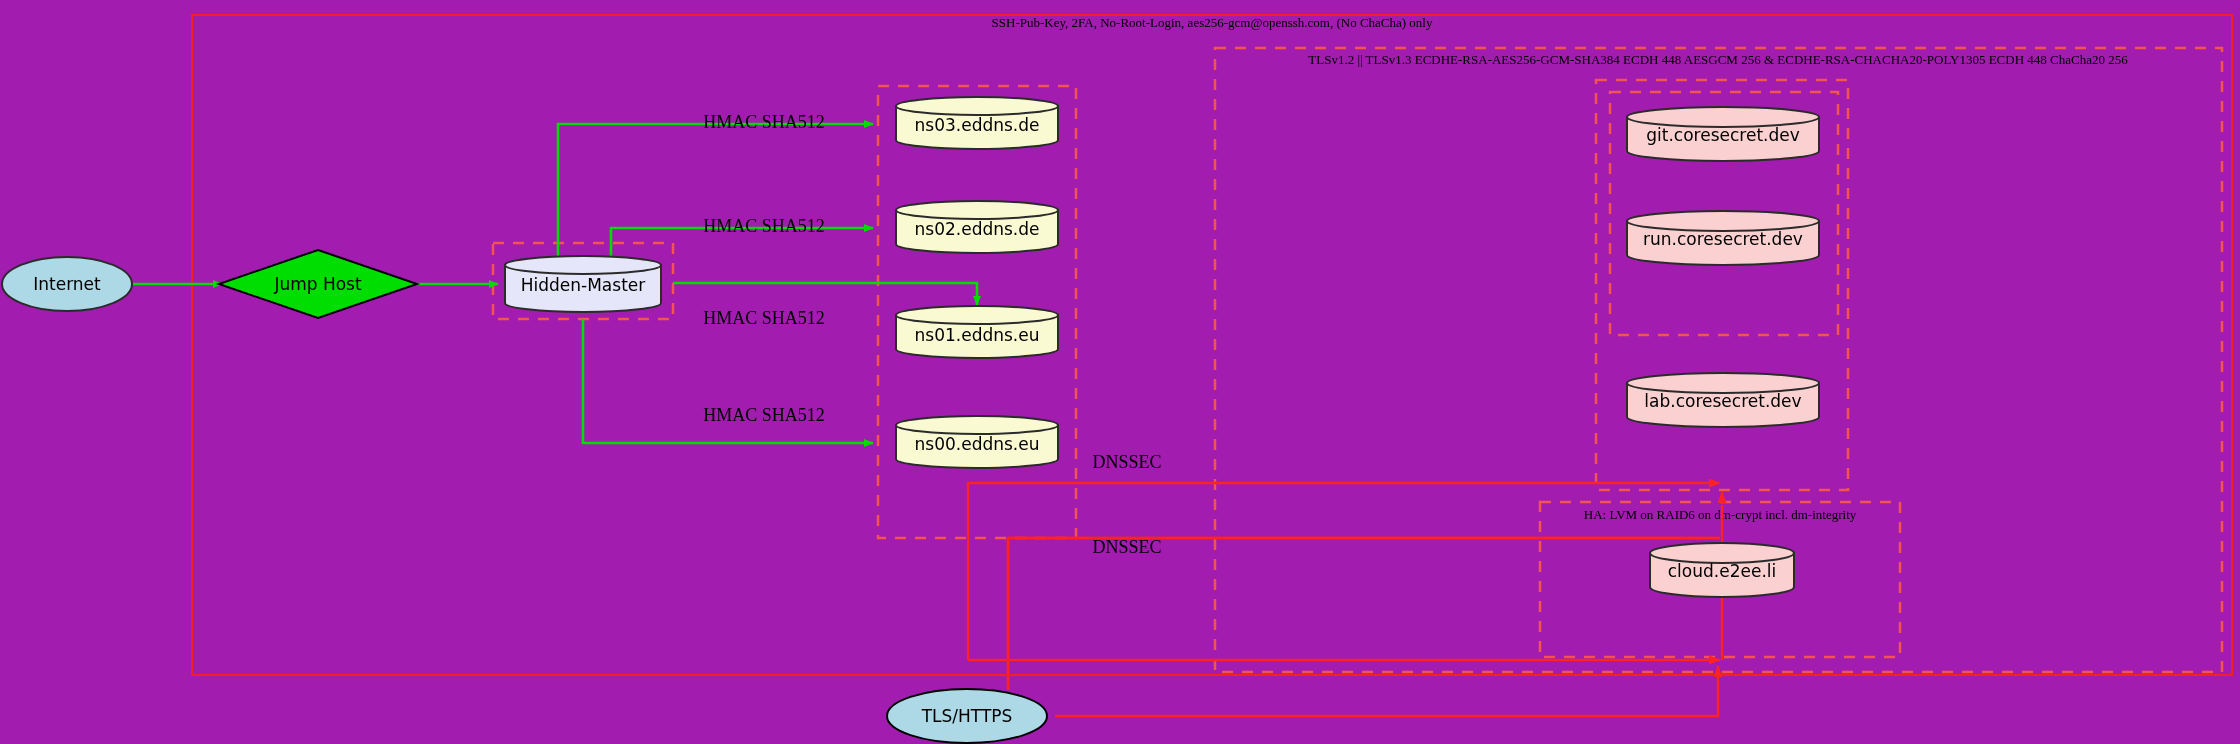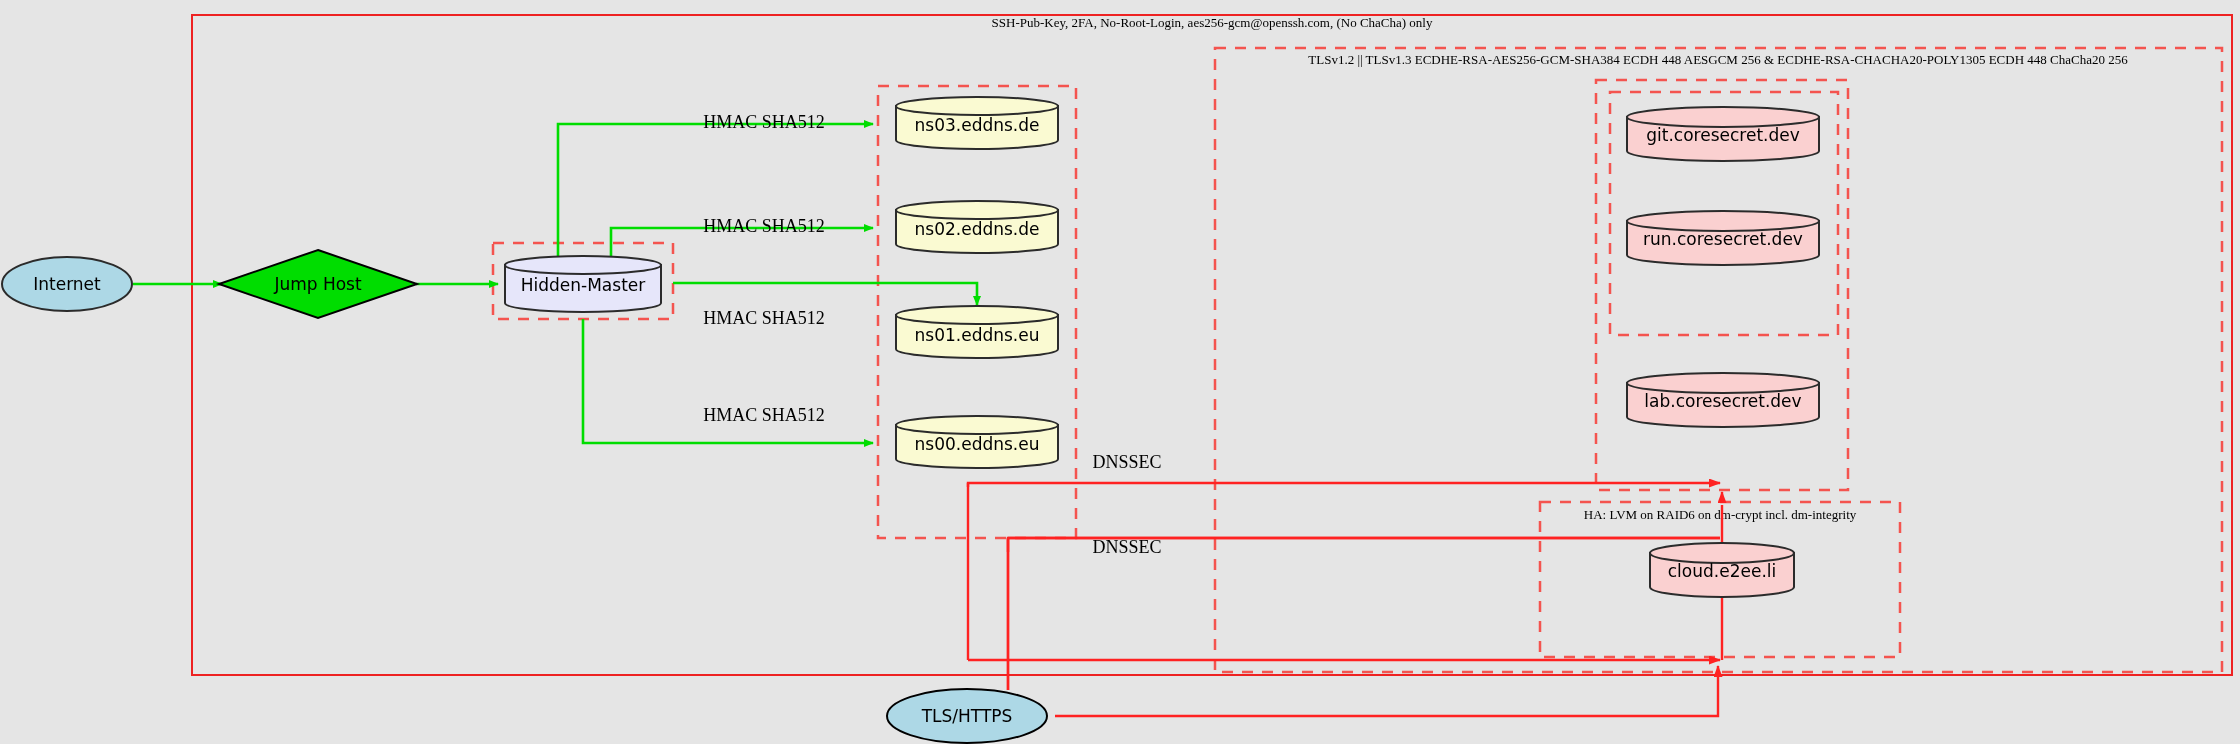--- a/index.html
+++ b/index.html
@@ -4,21 +4,21 @@
 <style>
   html, body {
     margin: 0;
     padding: 0;
     background: #ffffff;
   }
   #canvas {
     position: relative;
     width: 2240px;
     height: 744px;
-    background: #e5e5e5;
+    background: #a21caf;
     font-family: "Liberation Sans", sans-serif;
     overflow: hidden;
   }
   svg.layer {
     position: absolute;
     left: 0;
     top: 0;
     width: 2240px;
     height: 744px;
   }

